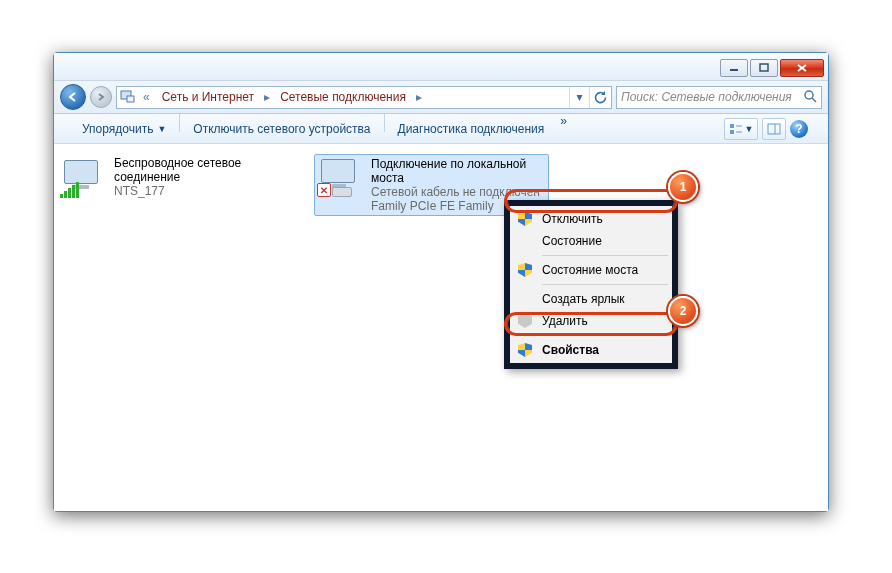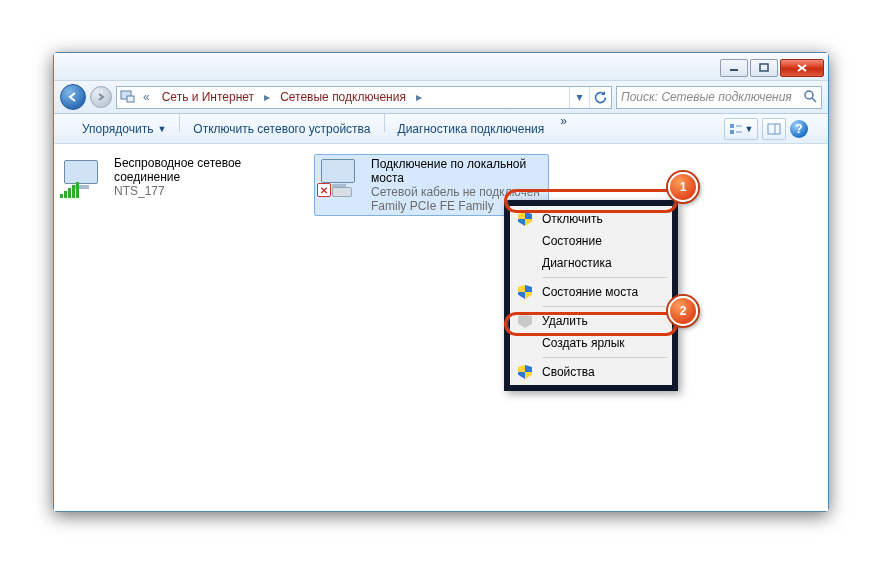--- a/index.html
+++ b/index.html
@@ -121,21 +121,21 @@
     box-shadow: 3px 3px 8px rgba(0,0,0,0.35);
     padding:2px;
     margin-top:11px;
   }
   .ctx-item {
     display:flex; align-items:center; height:22px; padding:0 6px 0 0;
     color:#000; gap:4px;
   }
   .ctx-item.disabled { color:#000000; }
   .ctx-item .ic { width:26px; display:flex; justify-content:center; }
-  .ctx-item.bold { font-weight:normal; }
+  .ctx-item.bold { font-weight:bold; }
   .ctx-sep { height:1px; background:#d0d0d0; margin:3px 2px 3px 30px; }
   .shield {
     width:14px; height:14px; display:inline-block; border-radius:2px;
     background: conic-gradient(#2e7bd1 0 25%, #ffd23e 0 50%, #2e7bd1 0 75%, #ffd23e 0 100%);
     clip-path: polygon(50% 100%, 100% 70%, 100% 15%, 50% 0, 0 15%, 0 70%);
   }
   .shield.gray { background:#c9c9c9; }
 
   
   .callout {
@@ -291,41 +291,37 @@
       <div class="ctx-item">
         <span class="ic">
             <span class="shield"></span>
           </span>
         <span>Отключить</span>
       </div>
       <div class="ctx-item disabled">
         <span class="ic"></span>
         <span>Состояние</span>
       </div>
-      <div class="ctx-item">
-        <span class="ic"></span>
-        <span>Диагностика</span>
-      </div>
       <div class="ctx-sep"></div>
       <div class="ctx-item">
         <span class="ic">
             <span class="shield"></span>
           </span>
         <span>Состояние моста</span>
       </div>
       <div class="ctx-sep"></div>
+      <div class="ctx-item">
+        <span class="ic"></span>
+        <span>Создать ярлык</span>
+      </div>
       <div class="ctx-item disabled">
         <span class="ic">
             <span class="shield gray"></span>
           </span>
         <span>Удалить</span>
-      </div>
-      <div class="ctx-item">
-        <span class="ic"></span>
-        <span>Создать ярлык</span>
       </div>
       <div class="ctx-sep"></div>
       <div class="ctx-item bold">
         <span class="ic">
             <span class="shield"></span>
           </span>
         <span>Свойства</span>
       </div>
     </div>
 

